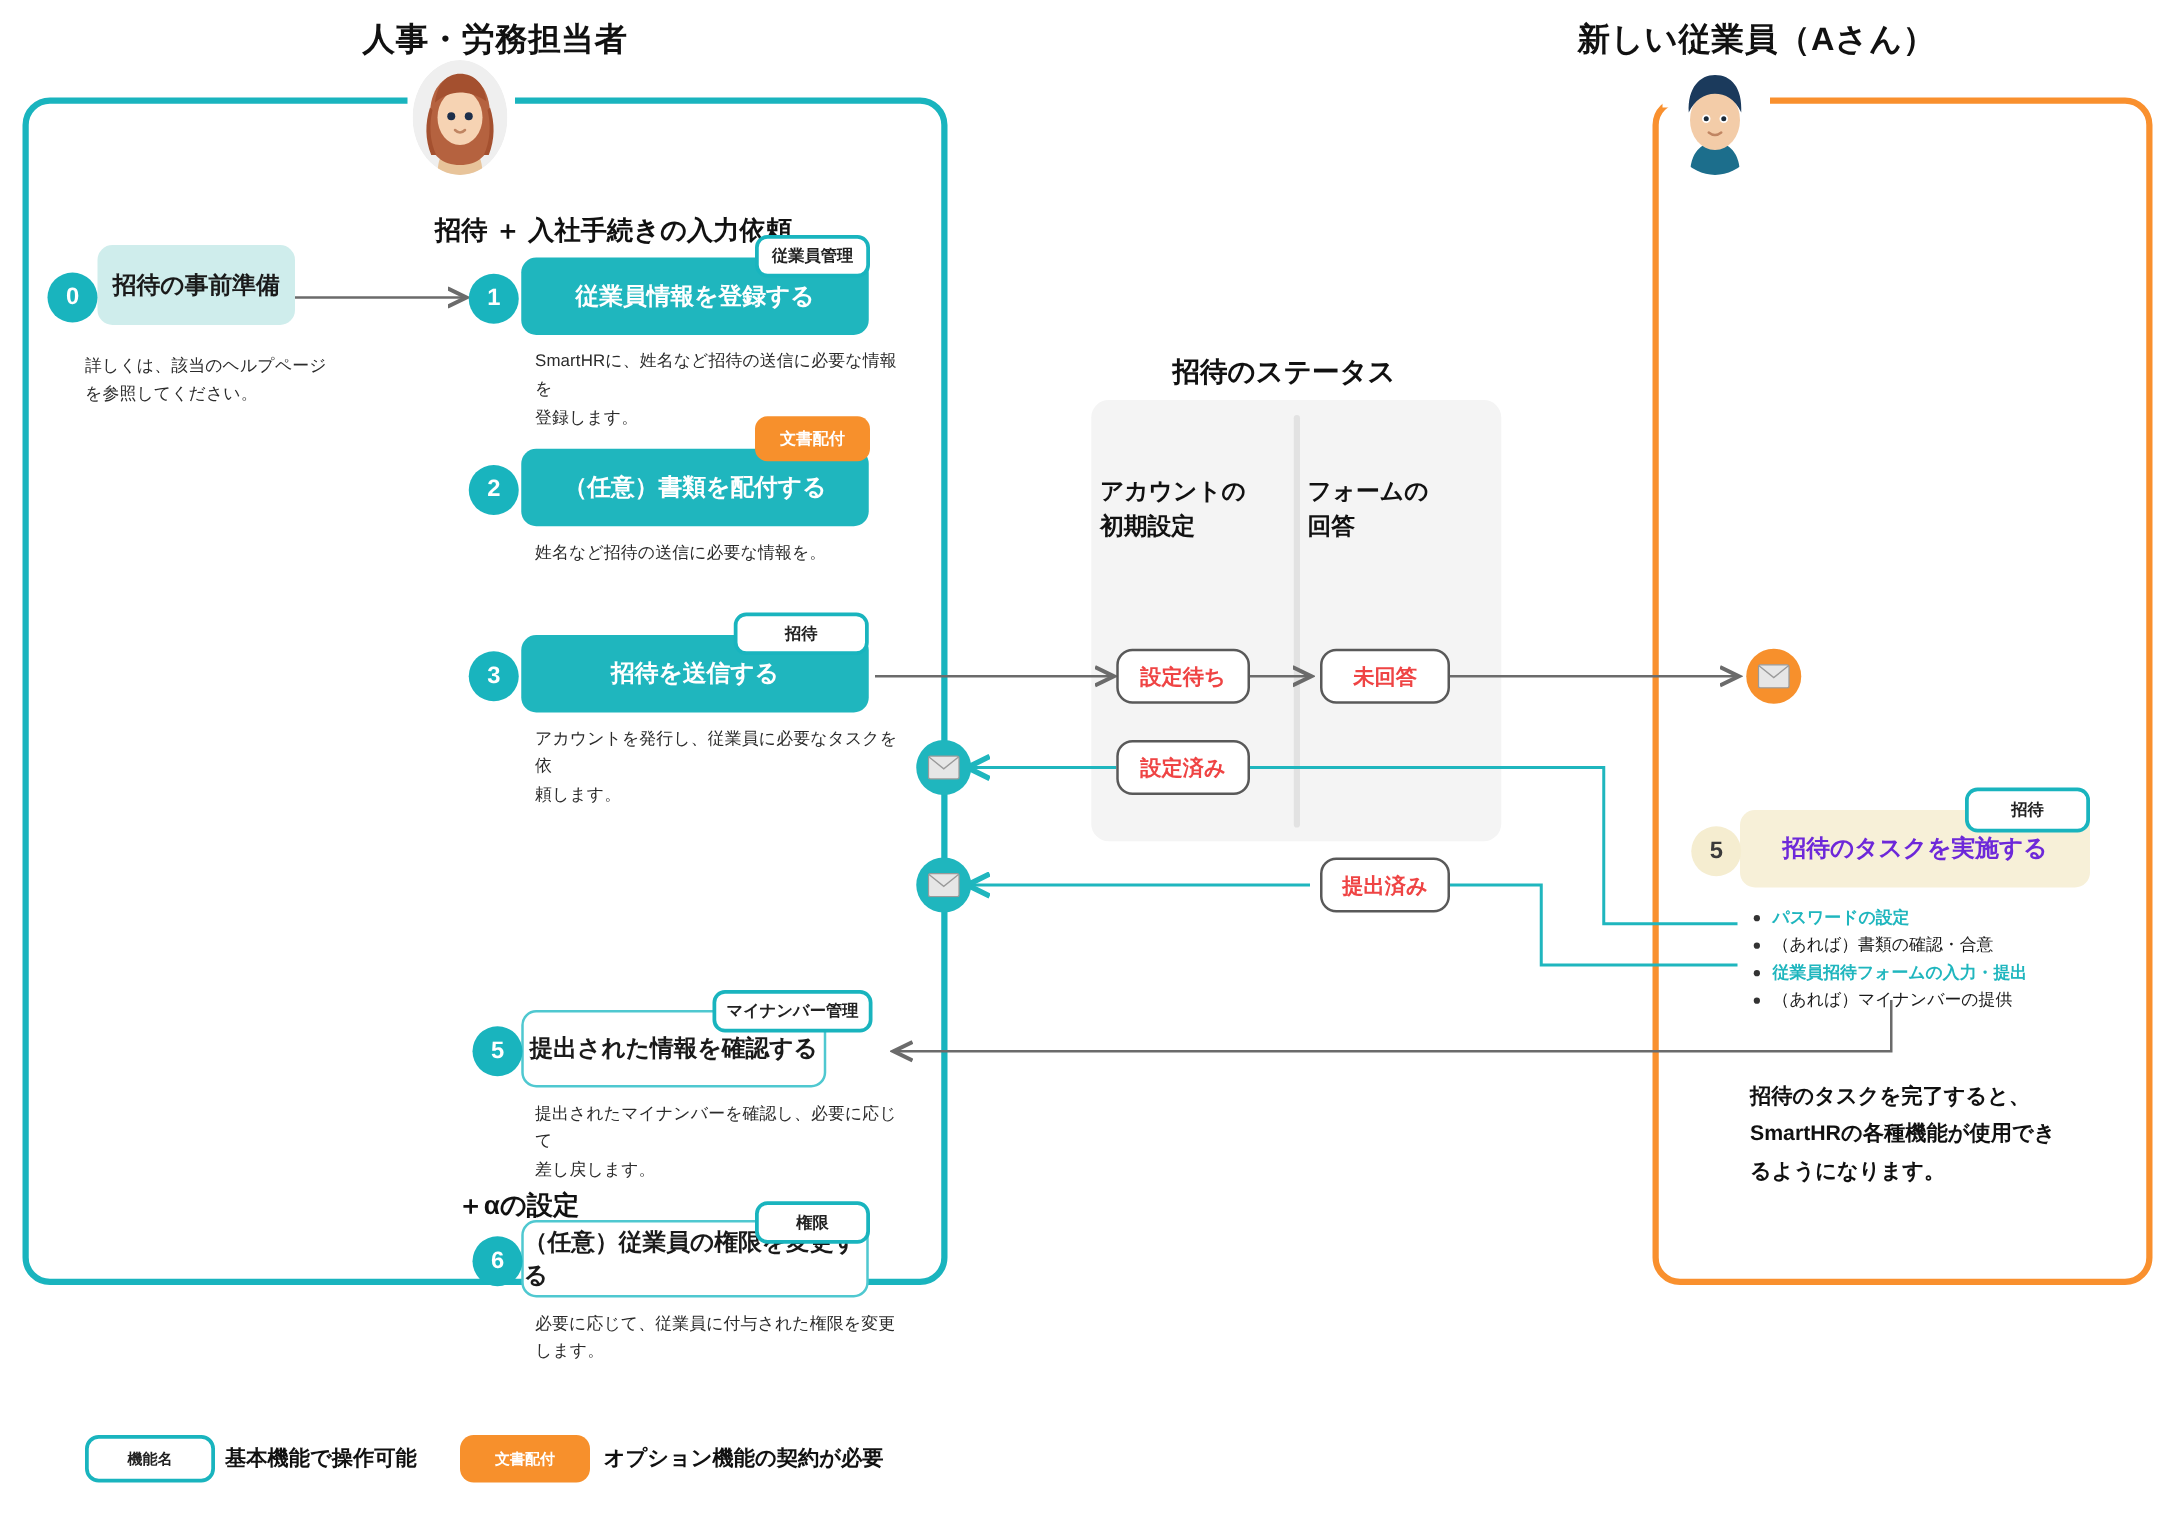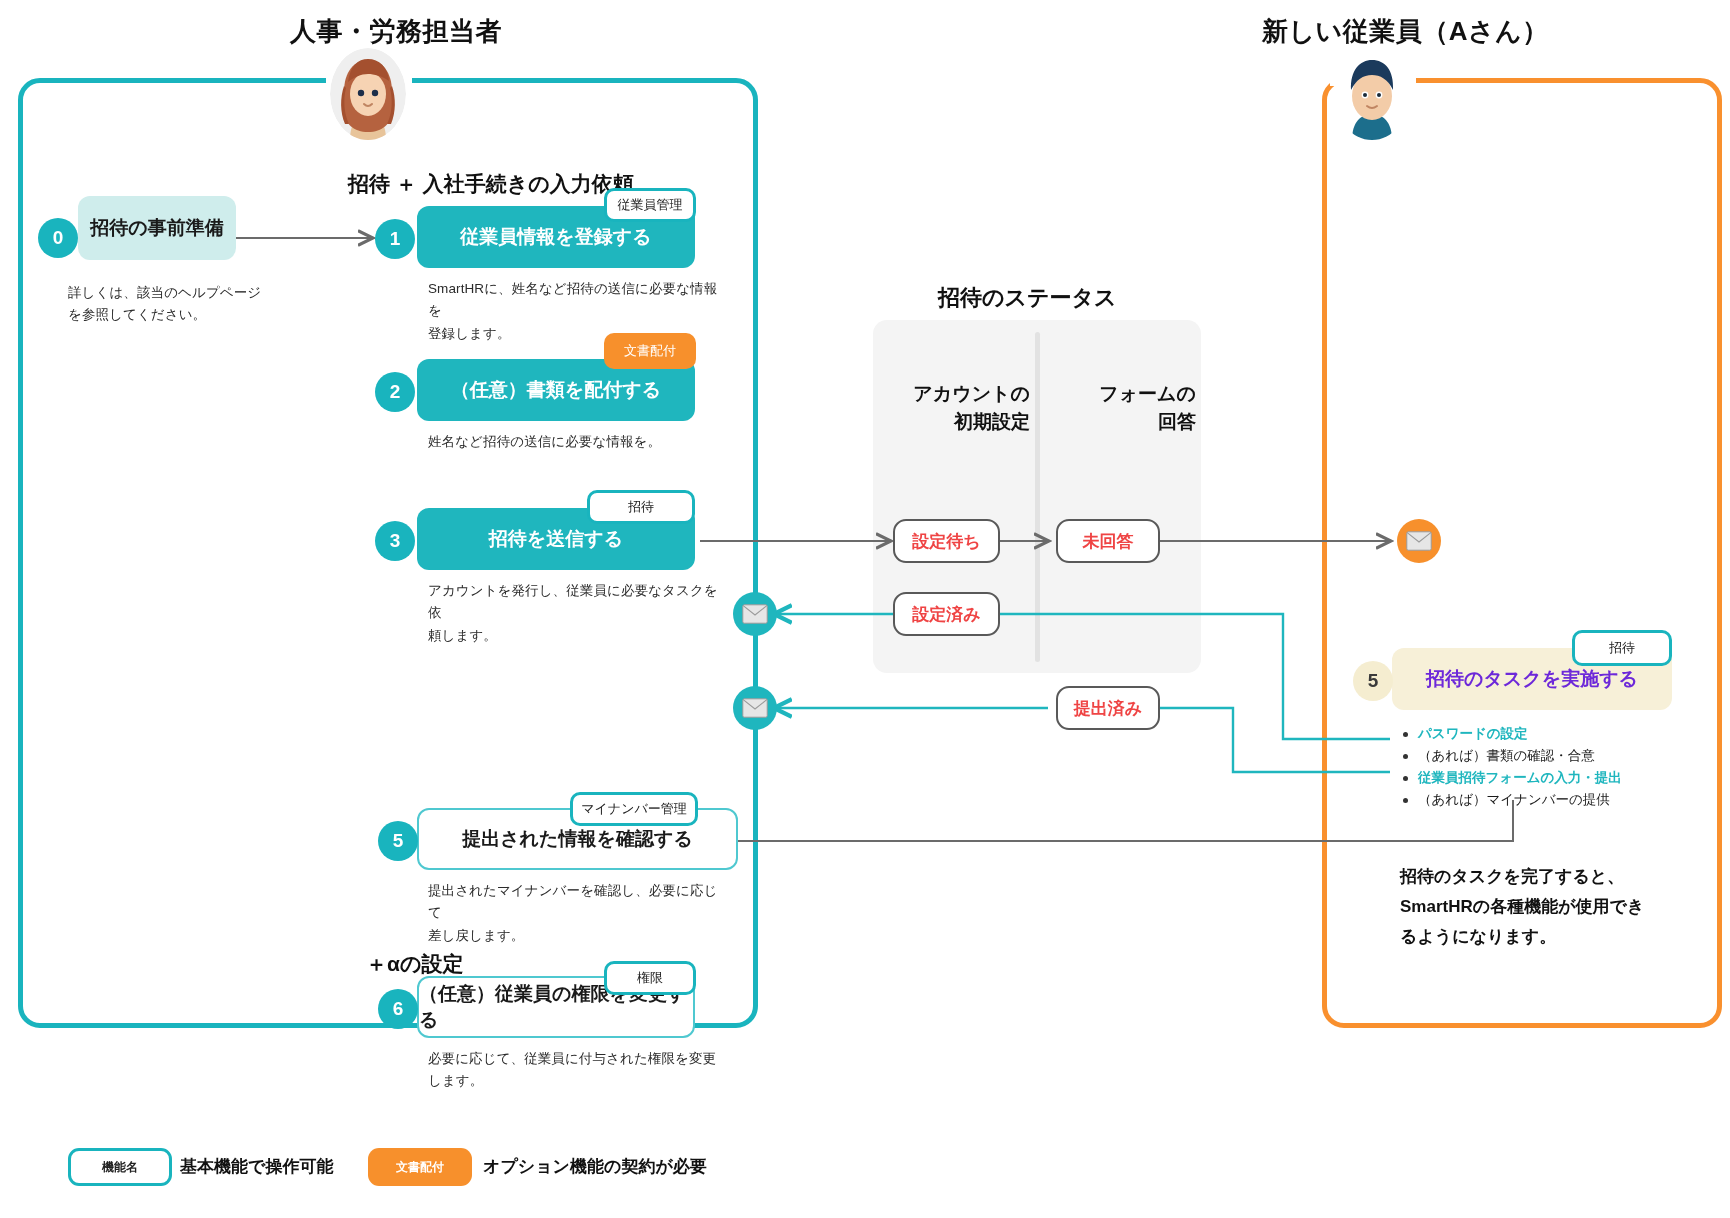--- a/index.html
+++ b/index.html
@@ -77,21 +77,21 @@
   .box-teal{background:#1FB6BE;color:#fff;}
   .box-lightteal{background:#CFEDEC;color:#1a1a1a;}
   .box-outline{background:#fff;color:#1a1a1a;border:2px solid #4FC8D0;}
   .box-beige{background:#F7F0D8;color:#6d28d9;}
 
   .tag{
     position:absolute;
     border-radius:10px;
     box-sizing:border-box;
     display:flex;align-items:center;justify-content:center;
-    font-size:13px;font-weight:normal;
+    font-size:13px;font-weight:bold;
     z-index:5;
   }
   .tag-white{background:#fff;color:#222;border:3px solid #19B4BE;}
   .tag-orange{background:#F7902C;color:#fff;}
 
   .desc{
     position:absolute;
     font-size:13.5px;
     line-height:1.65;
     color:#2b2b2b;
@@ -140,21 +140,21 @@
     background:#F4F4F4;border-radius:14px;
   }
   #status-divider{
     position:absolute;
     left:1035px;top:332px;width:5px;height:330px;
     background:#e2e2e2;border-radius:3px;
   }
   .col-head{
     position:absolute;
     font-size:19px;font-weight:bold;color:#111;
-    text-align:right;line-height:1.45;
+    text-align:left;line-height:1.45;
   }
   .status-pill{
     position:absolute;
     border:2px solid #595959;
     background:#fff;
     border-radius:13px;
     display:flex;align-items:center;justify-content:center;
     font-size:17px;font-weight:bold;color:#ef4444;
     box-sizing:border-box;
     z-index:6;
@@ -305,21 +305,21 @@
   <div class="desc" style="left:428px;top:431px;width:300px;white-space:pre-line;">姓名など招待の送信に必要な情報を。</div>
 
   <div class="tag tag-white" style="left:587px;top:490px;width:108px;height:34px;">招待</div>
   <div class="step-num" style="left:375px;top:521px;">3</div>
   <div class="step-box box-teal" style="left:417px;top:508px;width:278px;height:62px;">招待を送信する</div>
   <div class="desc" style="left:428px;top:580px;width:300px;white-space:pre-line;">アカウントを発行し、従業員に必要なタスクを依
 頼します。</div>
 
   <div class="tag tag-white" style="left:570px;top:792px;width:128px;height:34px;">マイナンバー管理</div>
   <div class="step-num" style="left:378px;top:821px;">5</div>
-  <div class="step-box box-outline" style="left:417px;top:808px;width:321px;height:62px;">提出された情報を確認する</div>
+  <div class="step-box box-outline" style="left:417px;top:808px;width:244px;height:62px;">提出された情報を確認する</div>
   <div class="desc" style="left:428px;top:880px;width:300px;white-space:pre-line;">提出されたマイナンバーを確認し、必要に応じて
 差し戻します。</div>
 
   <div class="section-head" style="left:366px;top:950px;">＋αの設定</div>
 
   <div class="tag tag-white" style="left:604px;top:961px;width:92px;height:34px;">権限</div>
   <div class="step-num" style="left:378px;top:989px;">6</div>
   <div class="step-box box-outline" style="left:417px;top:976px;width:278px;height:62px;">（任意）従業員の権限を変更する</div>
   <div class="desc" style="left:428px;top:1048px;width:300px;white-space:pre-line;">必要に応じて、従業員に付与された権限を変更
 します。</div>

